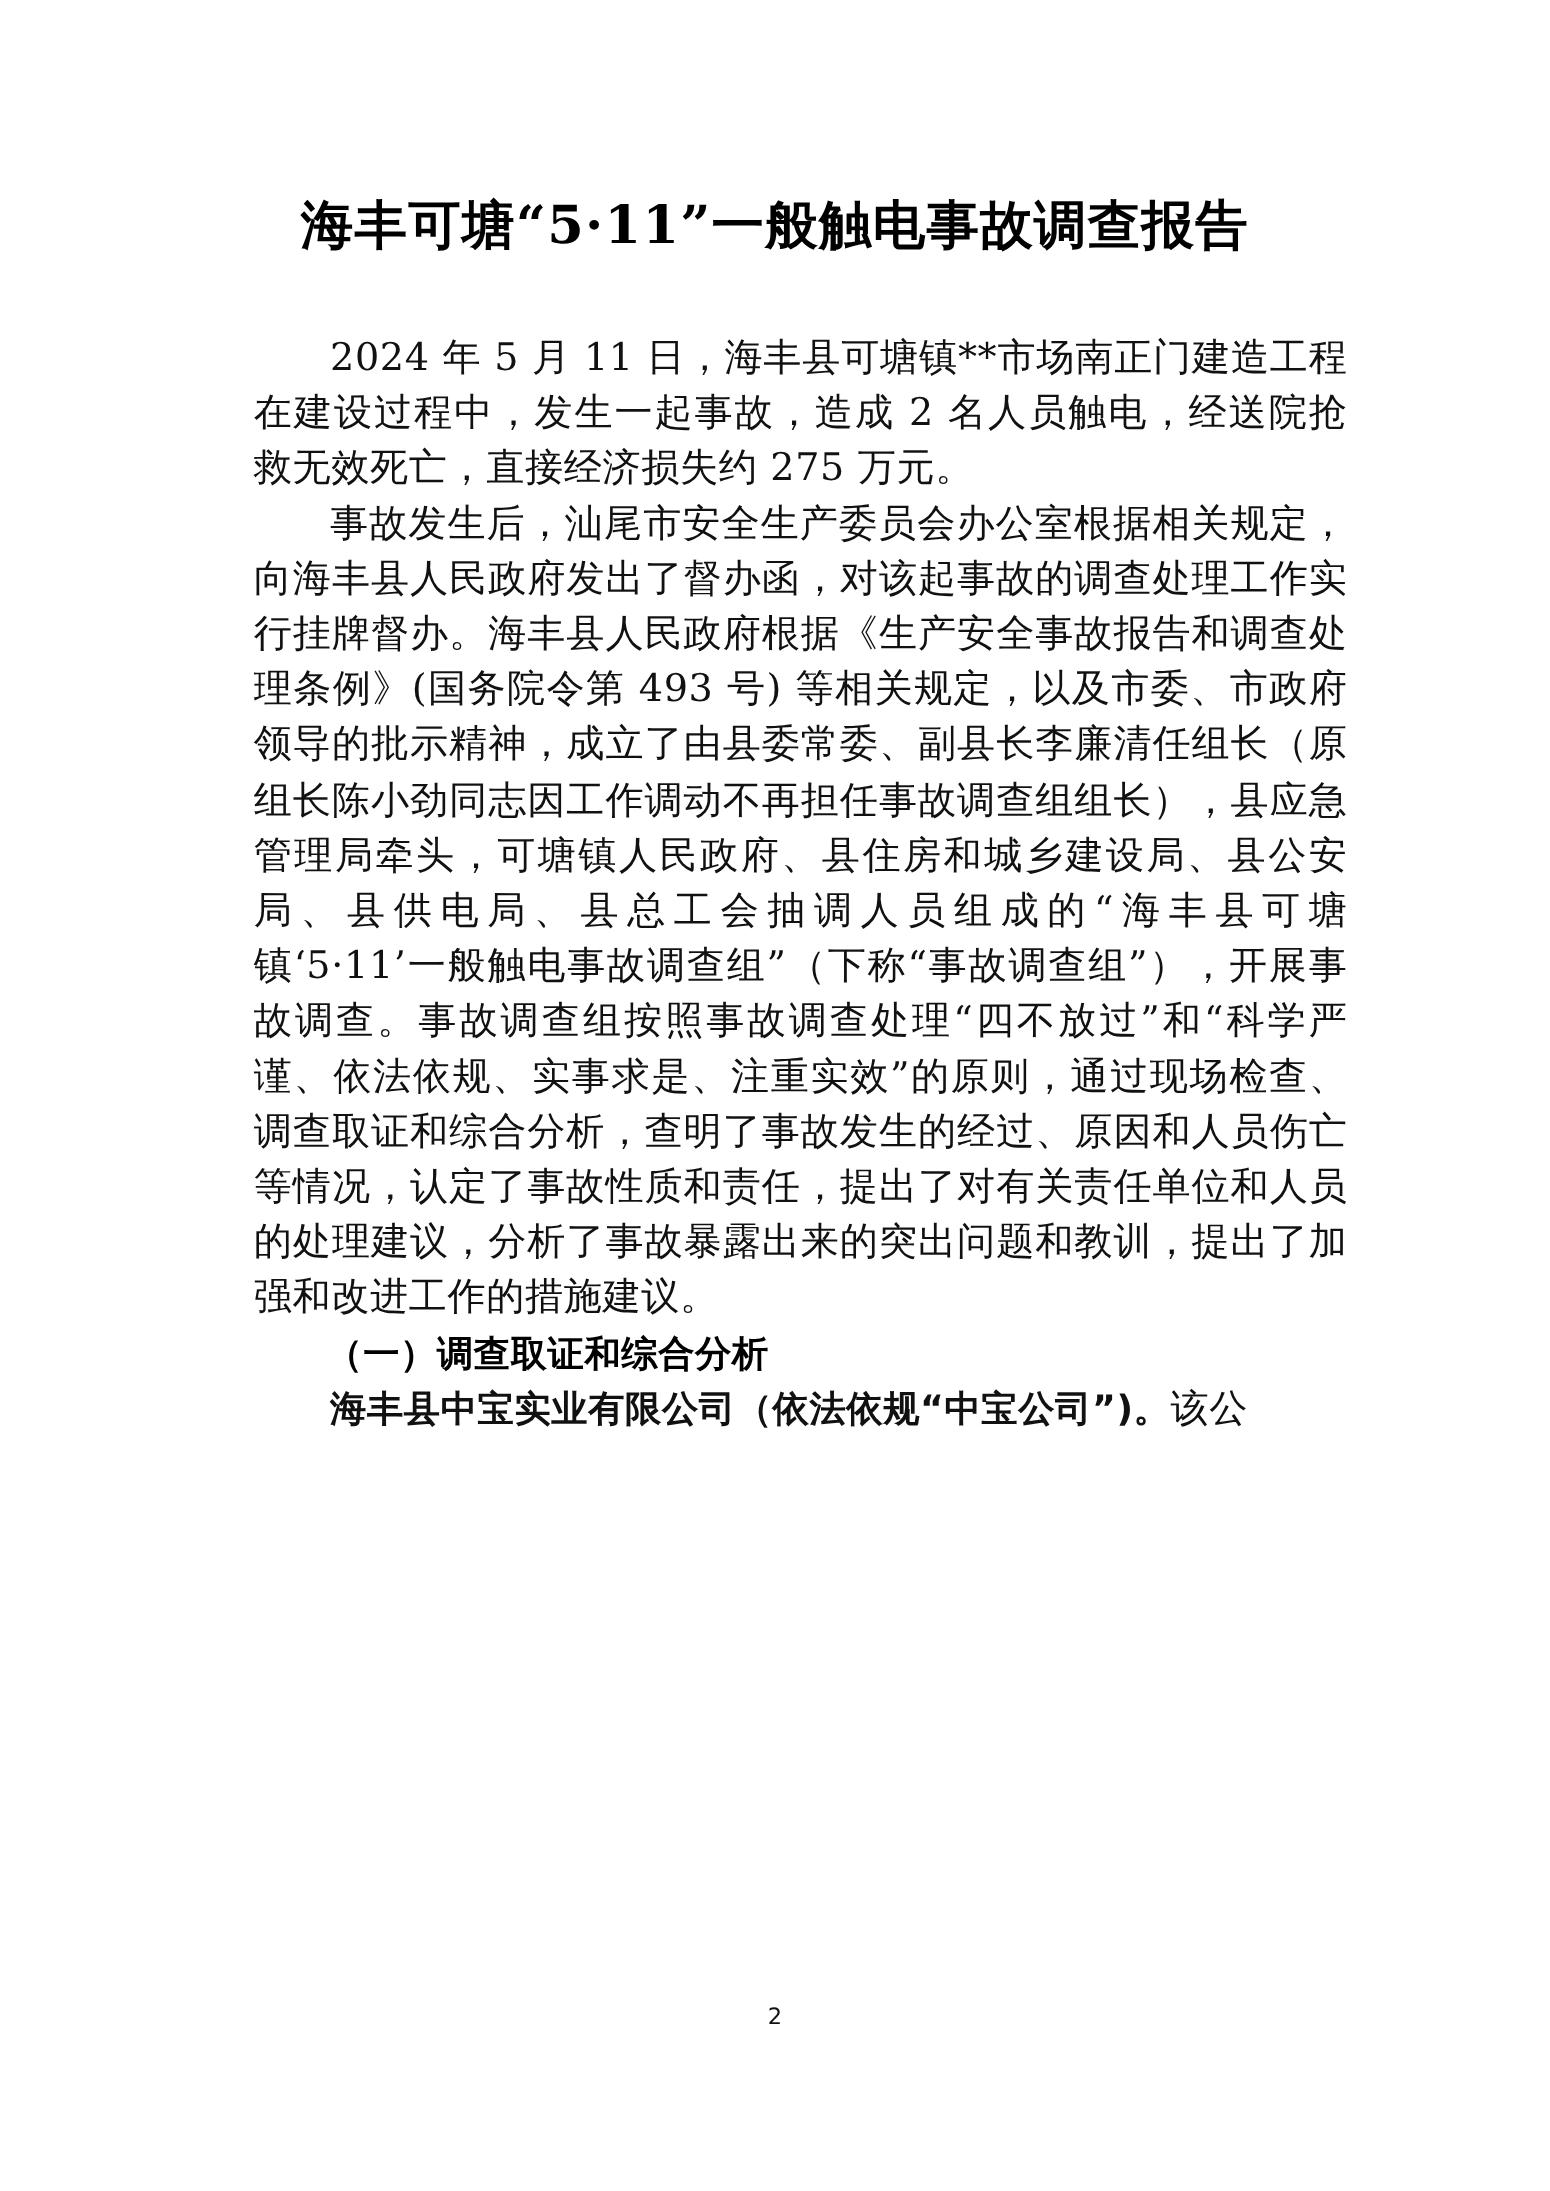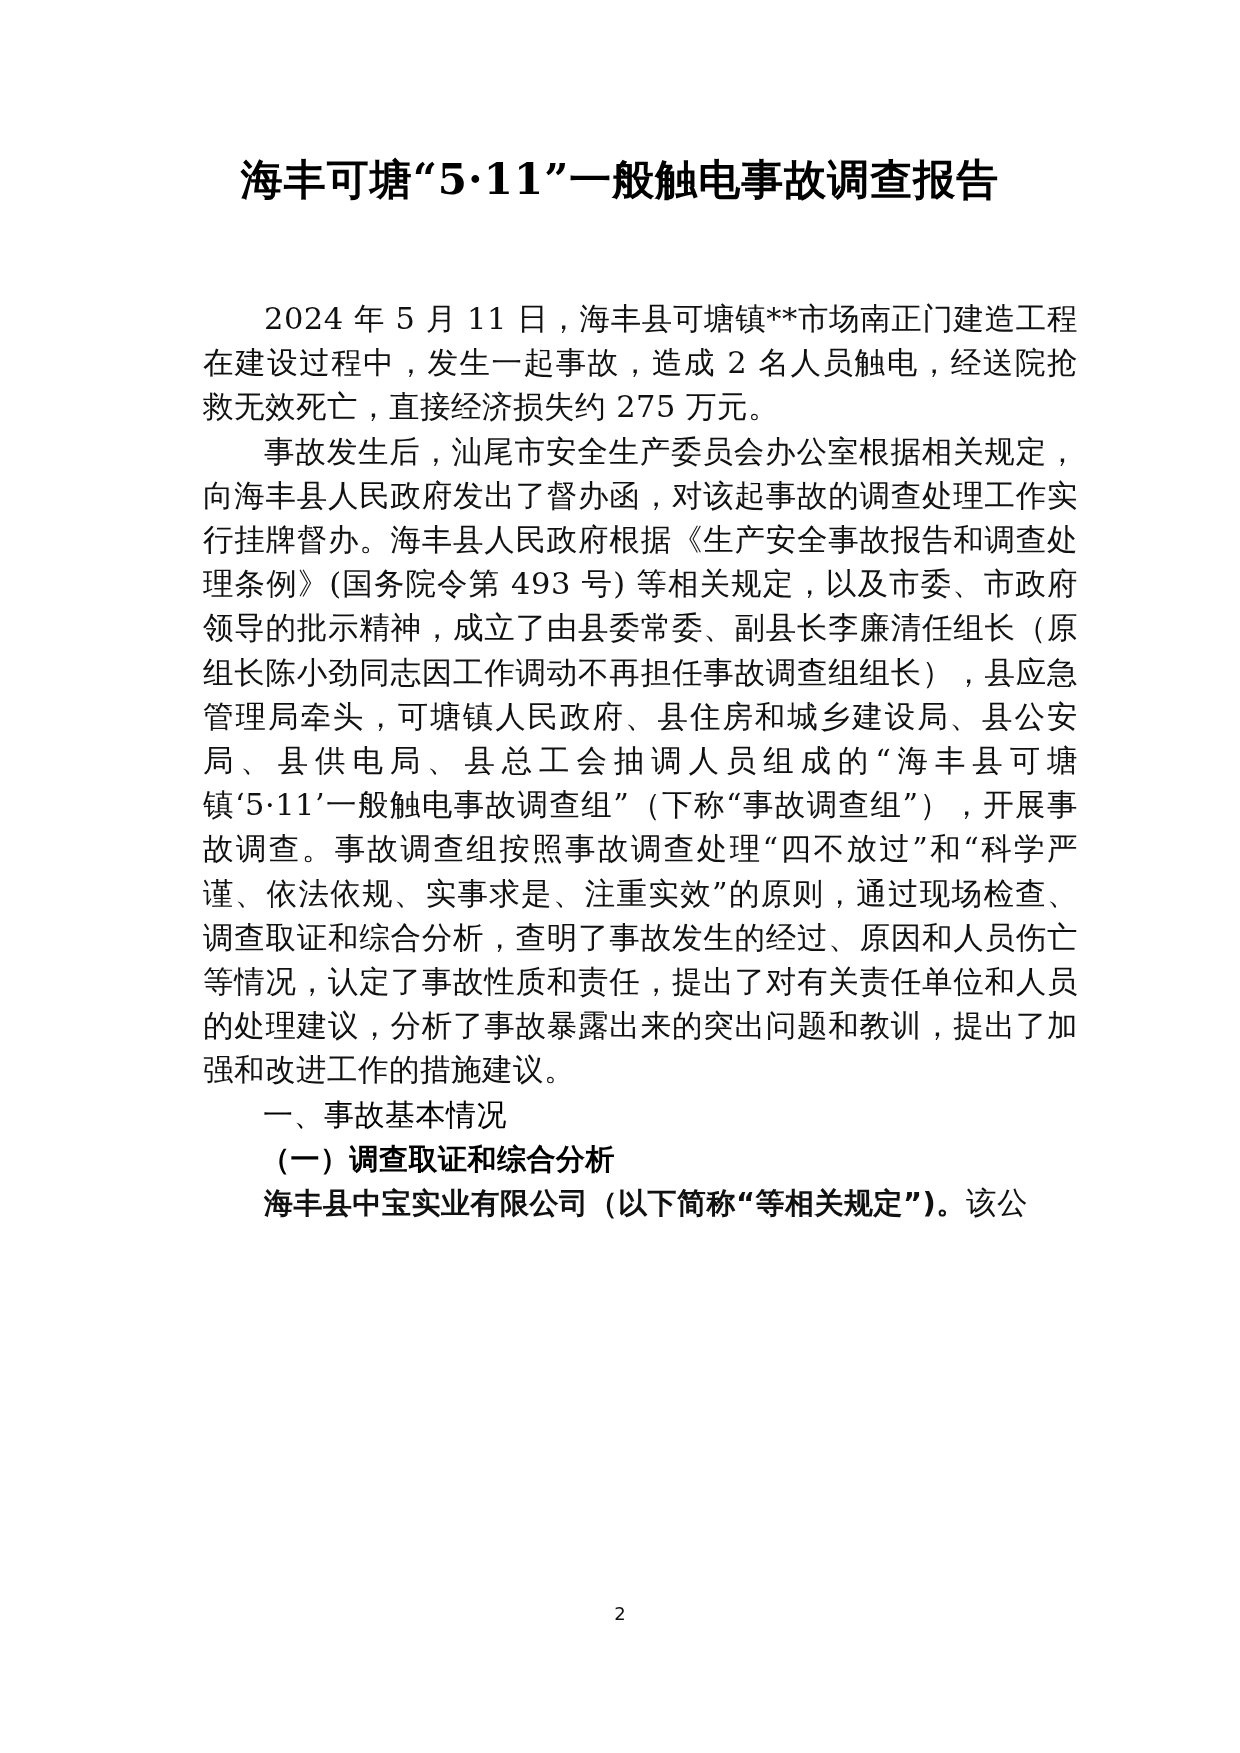--- a/index.html
+++ b/index.html
@@ -38,21 +38,20 @@
     .body-block {
       position: absolute;
       left: 203px;
       top: 265px;
       width: 875px;
       font-size: 30.5px;
       line-height: 44.2px;
       letter-spacing: 0.5px;
       text-align: justify;
       color: #111;
-      margin-top: 32px;
     }
     .para {
       margin: 0;
       text-indent: 2em;
       text-align: justify;
       text-align-last: left;
     }
     .heading-1 {
       margin: 0;
       text-indent: 2em;
@@ -88,19 +87,18 @@
   </style>
 </head>
 <body>
 
 <div class="page">
   <div class="title">海丰可塘“5·11”一般触电事故调查报告</div>
 
   <div class="body-block">
     <p class="para">2024 年 5 月 11 日，海丰县可塘镇**市场南正门建造工程在建设过程中，发生一起事故，造成 2 名人员触电，经送院抢救无效死亡，直接经济损失约 275 万元。</p>
     <p class="para">事故发生后，汕尾市安全生产委员会办公室根据相关规定，向海丰县人民政府发出了督办函，对该起事故的调查处理工作实行挂牌督办。海丰县人民政府根据《生产安全事故报告和调查处理条例》(国务院令第 493 号) 等相关规定，以及市委、市政府领导的批示精神，成立了由县委常委、副县长李廉清任组长（原组长陈小劲同志因工作调动不再担任事故调查组组长），县应急管理局牵头，可塘镇人民政府、县住房和城乡建设局、县公安局、县供电局、县总工会抽调人员组成的“海丰县可塘镇‘5·11’一般触电事故调查组”（下称“事故调查组”），开展事故调查。事故调查组按照事故调查处理“四不放过”和“科学严谨、依法依规、实事求是、注重实效”的原则，通过现场检查、调查取证和综合分析，查明了事故发生的经过、原因和人员伤亡等情况，认定了事故性质和责任，提出了对有关责任单位和人员的处理建议，分析了事故暴露出来的突出问题和教训，提出了加强和改进工作的措施建议。</p>
-    <p class="heading-1">一、事故基本情况</p>
     <p class="heading-2">（一）调查取证和综合分析</p>
-    <p class="para"><span class="lead-bold">海丰县中宝实业有限公司（以下简称“等相关规定”)。</span><span>该公</span></p>
+    <p class="para"><span class="lead-bold">海丰县中宝实业有限公司（依法依规“中宝公司”)。</span><span>该公</span></p>
   </div>
 
   <div class="page-number">2</div>
 </div>
 
 </body></html>

